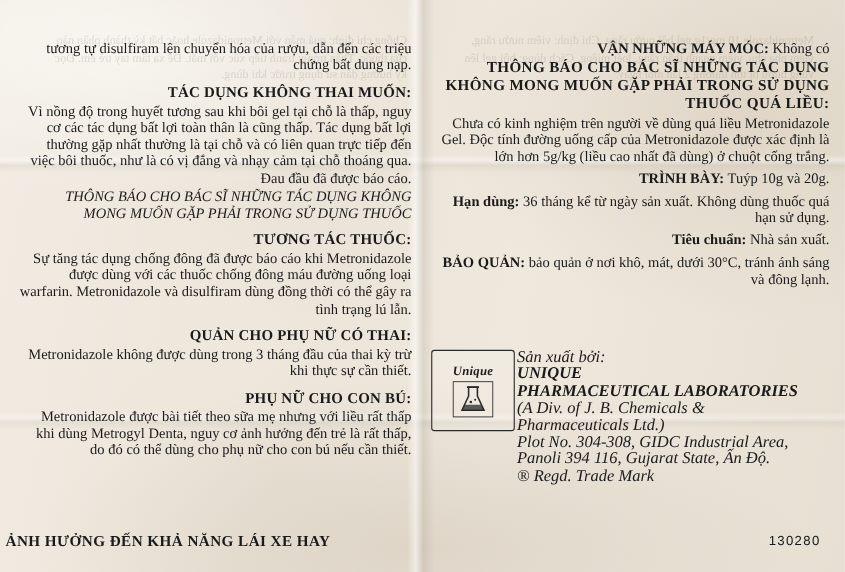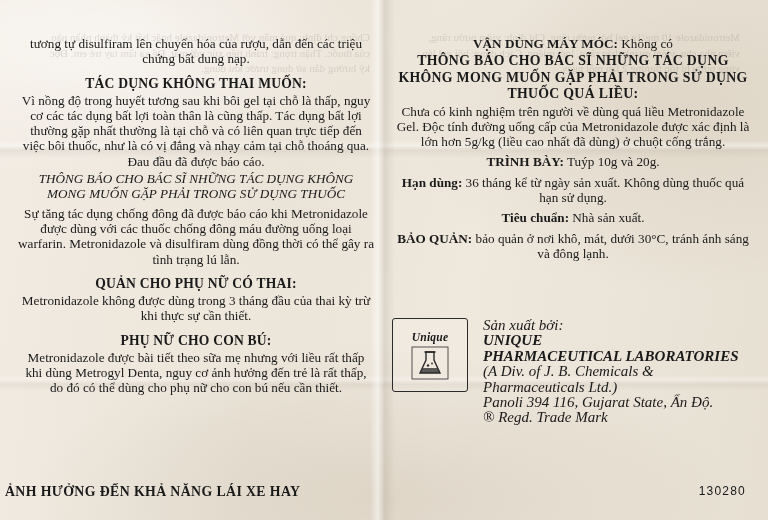--- a/index.html
+++ b/index.html
@@ -68,21 +68,21 @@
   .col-right {
     position: absolute;
     left: 392px;
     top: 36px;
     width: 362px;
   }
   p {
     margin: 0 0 1px 0;
     font-size: 13.2px;
     line-height: 15.3px;
-    text-align: center;
+    text-align: right;
   }
   .body {
     font-size: 13.2px;
     line-height: 15.3px;
     margin-bottom: 2px;
   }
   .head {
     font-weight: bold;
     font-size: 13.6px;
     line-height: 16px;
@@ -105,21 +105,21 @@
   }
   .spacer-sm { height: 3px; }
 
   
   .mfr-block {
     position: absolute;
     left: 392px;
     top: 318px;
     width: 362px;
     display: flex;
-    gap: 15px;
+    gap: 2px;
   }
   .logo-box {
     width: 74px;
     flex: 0 0 74px;
     border: 1.6px solid #2a2a2a;
     border-radius: 3px;
     height: 72px;
     display: flex;
     flex-direction: column;
     align-items: center;
@@ -181,36 +181,37 @@
   <div class="col-left">
 
     <p class="body">tương tự disulfiram lên chuyển hóa của rượu, dẫn đến các triệu chứng bất dung nạp.</p>
 
     <div class="spacer-sm"></div>
     <p class="head">TÁC DỤNG KHÔNG THAI MUỐN:</p>
     <p class="body">Vì nồng độ trong huyết tương sau khi bôi gel tại chỗ là thấp, nguy cơ các tác dụng bất lợi toàn thân là cũng thấp. Tác dụng bất lợi thường gặp nhất thường là tại chỗ và có liên quan trực tiếp đến việc bôi thuốc, như là có vị đắng và nhạy cảm tại chỗ thoáng qua. Đau đầu đã được báo cáo.</p>
     <p class="italic">THÔNG BÁO CHO BÁC SĨ NHỮNG TÁC DỤNG KHÔNG MONG MUỐN GẶP PHẢI TRONG SỬ DỤNG THUỐC</p>
 
     <div class="spacer-sm"></div>
+    <p class="head">TƯƠNG TÁC THUỐC:</p>
     <p class="body">Sự tăng tác dụng chống đông đã được báo cáo khi Metronidazole được dùng với các thuốc chống đông máu đường uống loại warfarin. Metronidazole và disulfiram dùng đồng thời có thể gây ra tình trạng lú lẫn.</p>
 
     <div class="spacer-sm"></div>
     <p class="head">QUẢN CHO PHỤ NỮ CÓ THAI:</p>
     <p class="body">Metronidazole không được dùng trong 3 tháng đầu của thai kỳ trừ khi thực sự cần thiết.</p>
 
     <div class="spacer-sm"></div>
     <p class="head">PHỤ NỮ CHO CON BÚ:</p>
     <p class="body">Metronidazole được bài tiết theo sữa mẹ nhưng với liều rất thấp khi dùng Metrogyl Denta, nguy cơ ảnh hưởng đến trẻ là rất thấp, do đó có thể dùng cho phụ nữ cho con bú nếu cần thiết.</p>
 
   </div>
 
   <div class="col-right">
 
     <p class="body">
-      <span class="inline-head">VẬN DÙNG MÁY MÓC:</span><span> Không có</span>
+      <span class="inline-head">VẬN NHỮNG MÁY MÓC:</span><span> Không có</span>
     </p>
 
     <p class="head-caps">THÔNG BÁO CHO BÁC SĨ NHỮNG TÁC DỤNG KHÔNG MONG MUỐN GẶP PHẢI TRONG SỬ DỤNG THUỐC QUÁ LIỀU:</p>
     <p class="body">Chưa có kinh nghiệm trên người về dùng quá liều Metronidazole Gel. Độc tính đường uống cấp của Metronidazole được xác định là lớn hơn 5g/kg (liều cao nhất đã dùng) ở chuột cống trắng.</p>
 
     <div class="spacer-sm"></div>
     <p class="body">
       <span class="inline-head">TRÌNH BÀY:</span><span> Tuýp 10g và 20g.</span>
     </p>
 
@@ -244,20 +245,21 @@
           <circle cx="21" cy="17.5" r="0.9" fill="#2a2a2a"></circle>
         </svg>
       </div>
     </div>
     <div class="mfr-text">
       <div>Sản xuất bởi:</div>
       <div class="b">UNIQUE</div>
       <div class="b">PHARMACEUTICAL LABORATORIES</div>
       <div>(A Div. of J. B. Chemicals &amp;</div>
       <div>Pharmaceuticals Ltd.)</div>
+      <div>Plot No. 304-308, GIDC Industrial Area,</div>
       <div>Panoli 394 116, Gujarat State, Ấn Độ.</div>
       <div>® Regd. Trade Mark</div>
     </div>
   </div>
 
   <div class="footer-left">ẢNH HƯỞNG ĐẾN KHẢ NĂNG LÁI XE HAY</div>
   <div class="batch">130280</div>
 
 </div>
 

